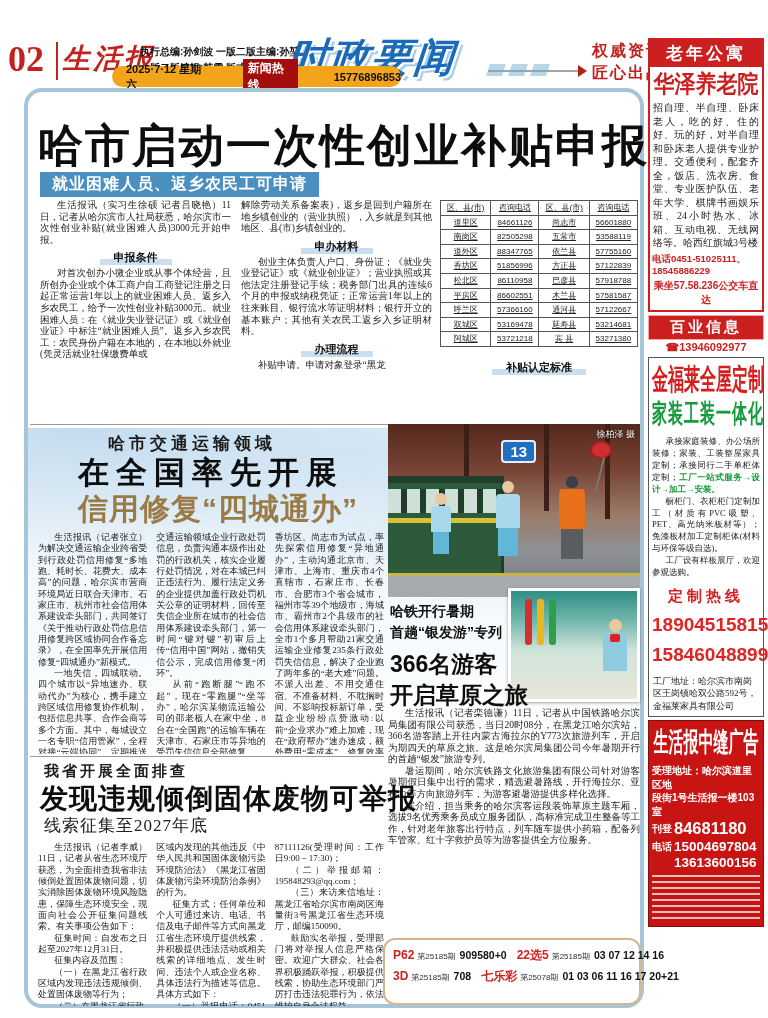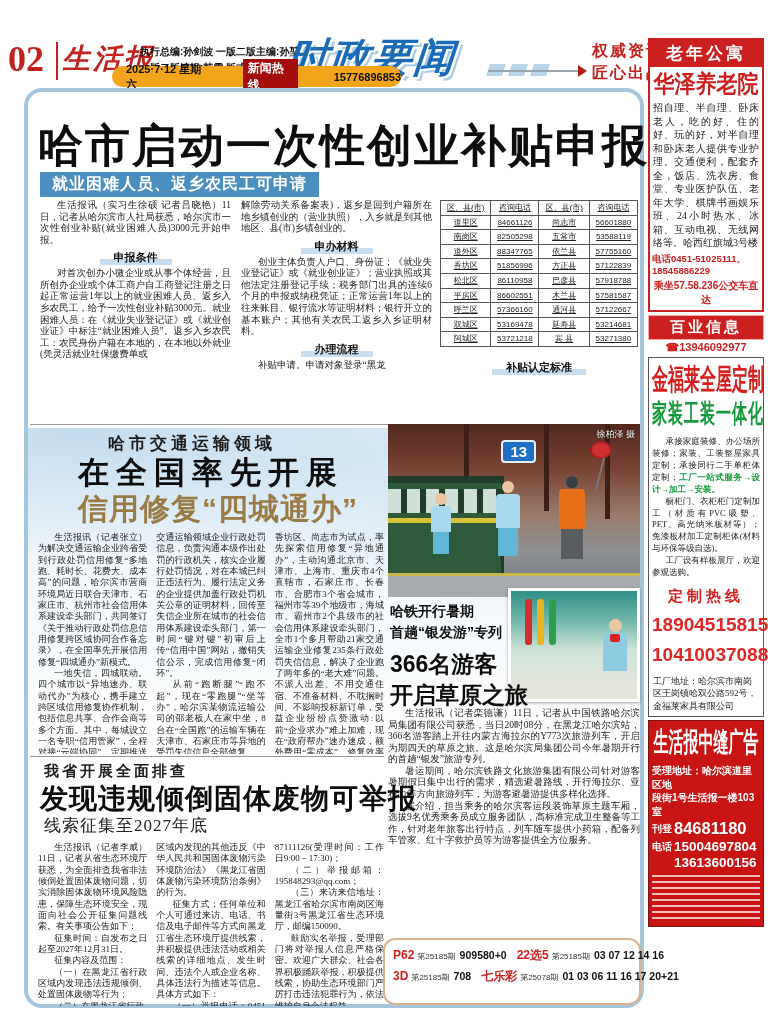--- a/index.html
+++ b/index.html
@@ -401,21 +401,21 @@
       <div class="by-phone">☎13946092977</div>
     </div>
     <div class="ad-furn">
       <div class="fu-h1">金福莱全屋定制</div>
       <div class="fu-h2">家装工装一体化</div>
       <p class="fu-p"><span>承接家庭装修、办公场所装修；家装、工装整屋家具定制；承接同行二手单柜体定制；</span><span class="green">工厂一站式服务→设计→加工→安装。</span></p>
       <p class="fu-p">橱柜门、衣柜柜门定制加工（材质有PVC吸塑、PET、高光纳米板材等）；免漆板材加工定制柜体(材料与环保等级自选)。</p>
       <p class="fu-p">工厂设有样板展厅，欢迎参观选购。</p>
       <div class="fu-hot">定制热线</div>
       <div class="fu-phone">18904515815</div>
-      <div class="fu-phone">10410037088</div>
+      <div class="fu-phone">15846048899</div>
       <div class="fu-addr">工厂地址：哈尔滨市南岗区王岗镇哈双公路592号，金福莱家具有限公司</div>
     </div>
     <div class="ad-zf">
       <div class="zf-title">生活报中缝广告</div>
       <div class="zf-addr">受理地址：哈尔滨道里区地</div>
       <div class="zf-addr">段街1号生活报一楼103室</div>
       <div class="zf-row">
         <span class="zf-label">刊登</span>
         <span class="zf-num">84681180</span>
       </div>

